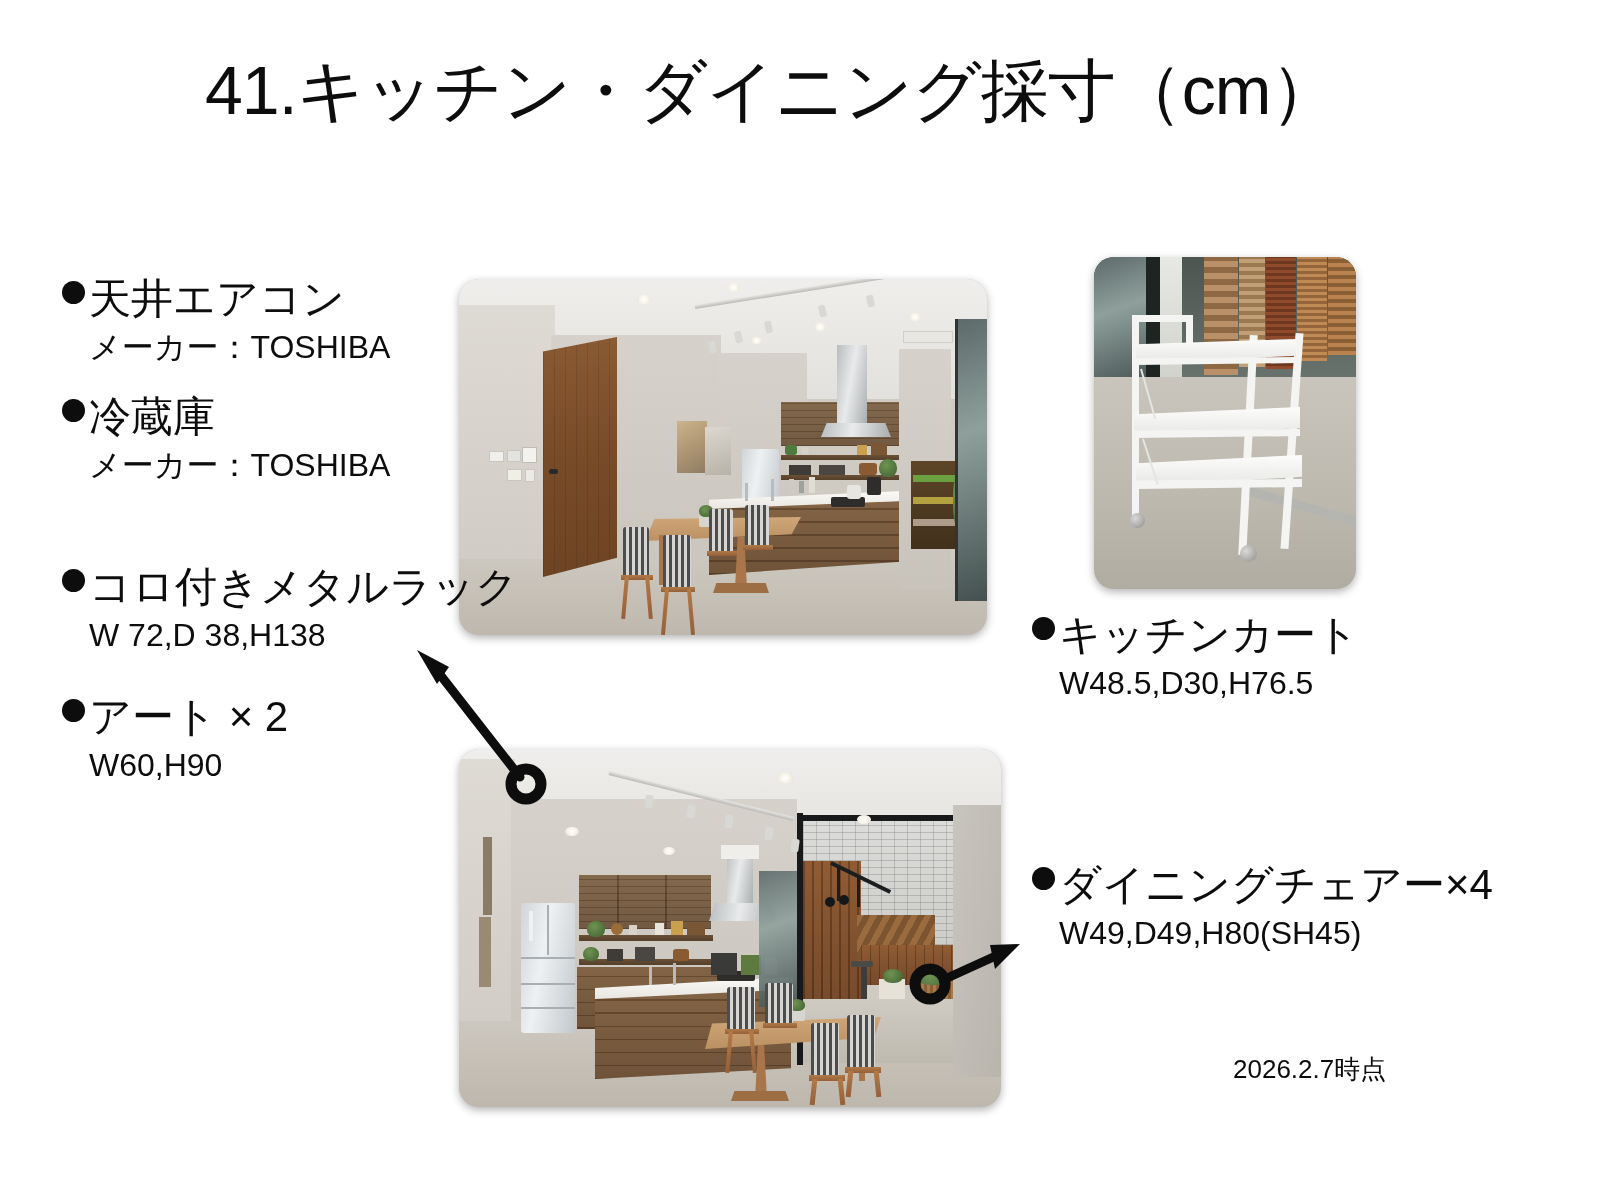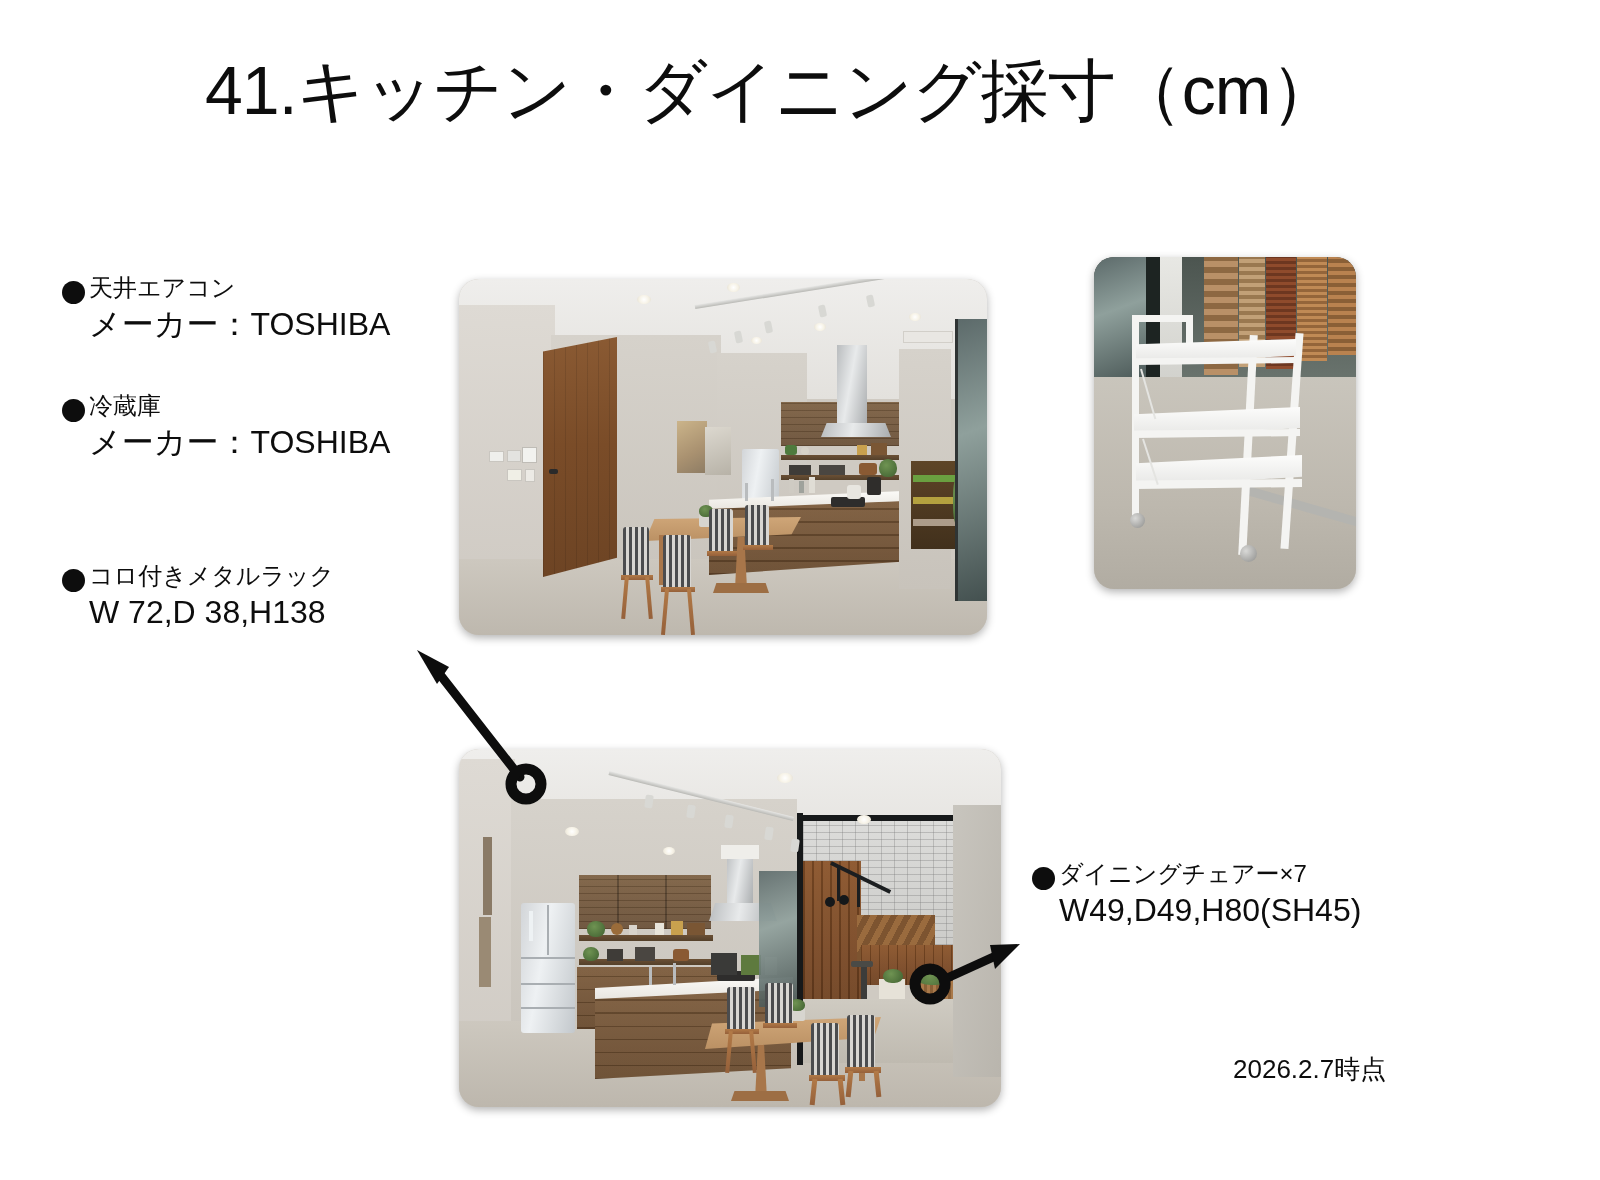--- a/index.html
+++ b/index.html
@@ -24,21 +24,21 @@
   .subtitle{
     position:absolute;left:290px;top:148px;
     font-size:33px;line-height:1.0;
     white-space:nowrap;
     color:#0d0d0d;
   }
 
   
   .spec{position:absolute;white-space:nowrap;color:#0d0d0d;}
   .spec .hd{
-    font-size:24px;line-height:1.30;
+    font-size:42px;line-height:1.30;
     display:flex;align-items:flex-start;
   }
   .spec .dot{
     display:inline-block;
     width:23px;height:23px;border-radius:50%;
     background:#0d0d0d;
     margin-right:4px;margin-top:9px;flex:0 0 auto;
   }
   .spec .ln{
     font-size:32px;line-height:1.30;
@@ -451,29 +451,43 @@
   </div>
 
   <div class="spec lcol" style="top:560px;">
     <div class="hd">
       <span class="dot"></span>
       <span>コロ付きメタルラック</span>
     </div>
     <div class="ln">W 72,D 38,H138</div>
   </div>
 
-
+  <div class="spec lcol" style="top:690px;">
+    <div class="hd">
+      <span class="dot"></span>
+      <span>アート × 2</span>
+    </div>
+    <div class="ln">W60,H90</div>
+  </div>
+
+  <div class="spec rcol" style="top:608px;">
+    <div class="hd">
+      <span class="dot"></span>
+      <span>キッチンカート</span>
+    </div>
+    <div class="ln">W48.5,D30,H76.5</div>
+  </div>
 
   <div class="spec rcol" style="top:732px;">
   </div>
 
   <div class="spec rcol" style="top:858px;">
     <div class="hd">
       <span class="dot"></span>
-      <span>ダイニングチェアー×7</span>
+      <span>ダイニングチェアー×4</span>
     </div>
     <div class="ln">W49,D49,H80(SH45)</div>
   </div>
 
   <div class="datestamp">2026.2.7時点</div>
 
   <svg id="annotations" viewBox="0 0 1600 1180" xmlns="http://www.w3.org/2000/svg">
     <g>
       <line x1="520" y1="777" x2="438" y2="672" stroke="#0d0d0d" stroke-width="9" stroke-linecap="round"></line>
       <polygon points="417,650 449,667 437,684" fill="#0d0d0d"></polygon>

